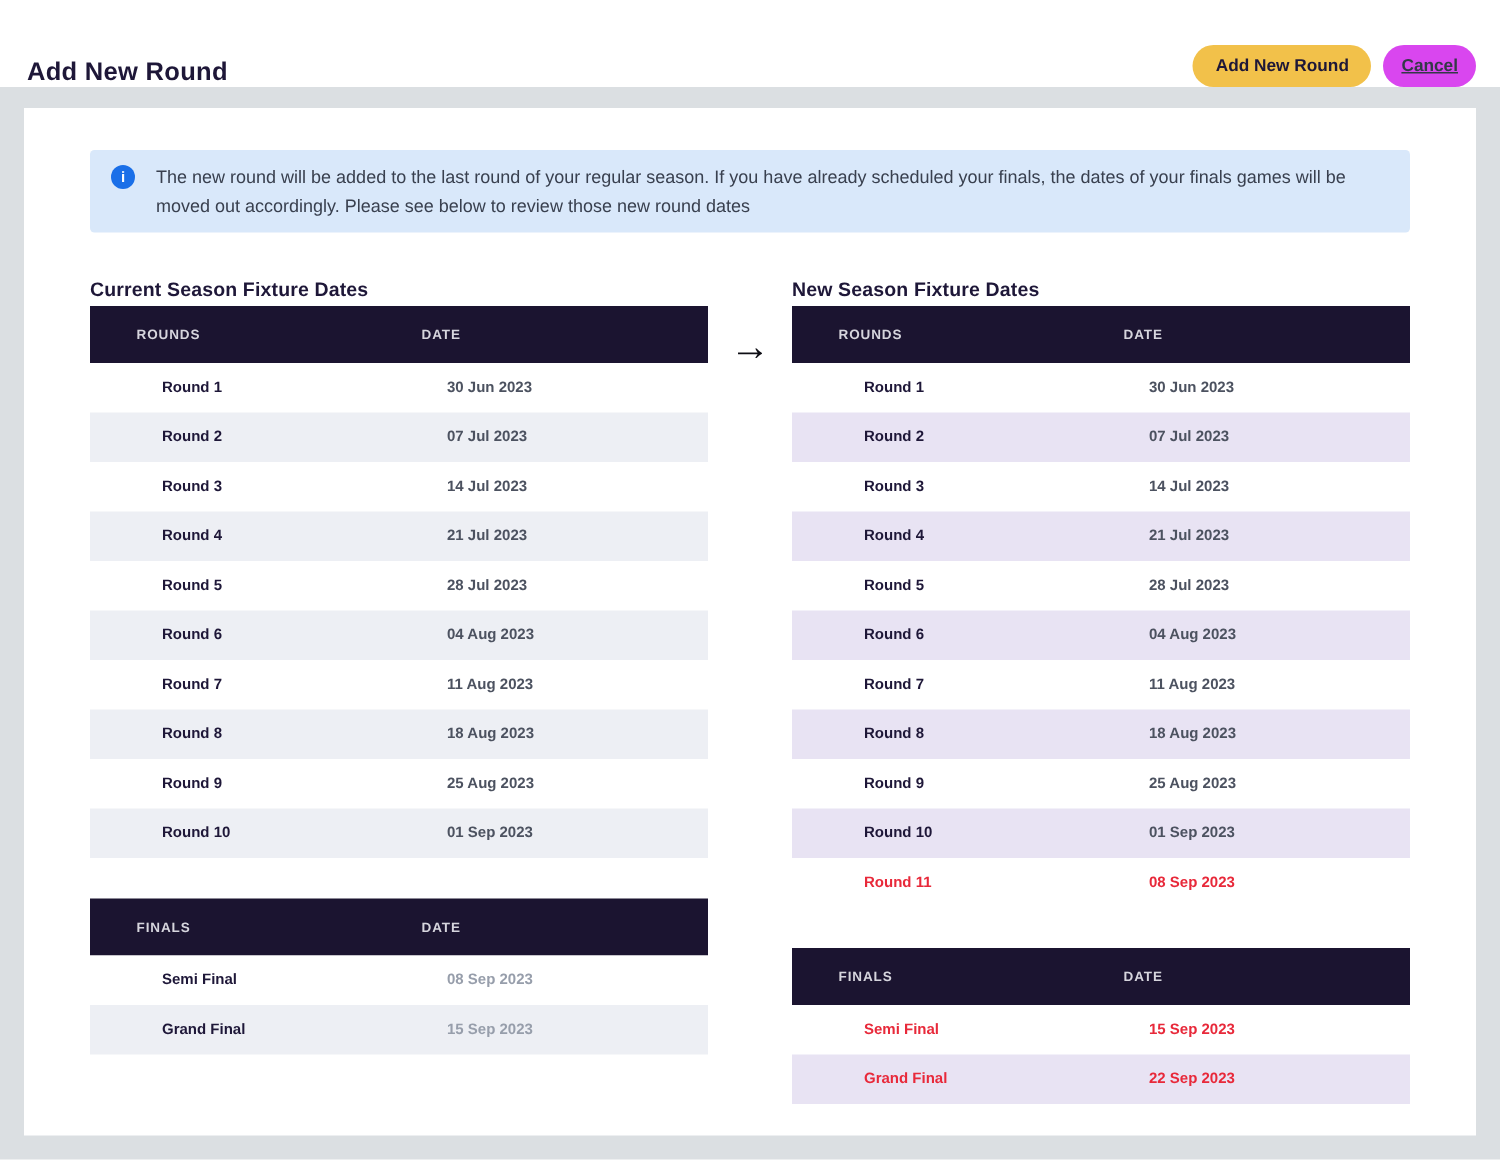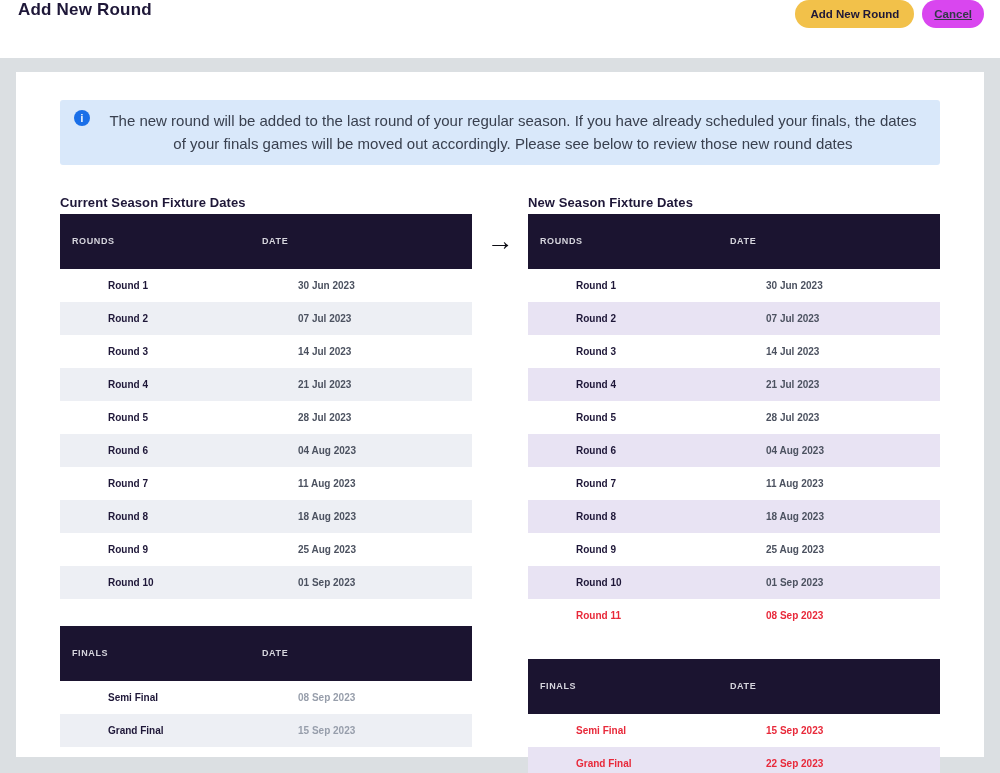--- a/index.html
+++ b/index.html
@@ -8,22 +8,22 @@
     background: #dbdfe2;
     font-family: "Liberation Sans", sans-serif;
     color: #1e1738;
     overflow: hidden;
   }
   
   .topbar {
     height: 58px;
     background: #ffffff;
     display: flex;
-    align-items: flex-start;
-    padding: 0 16px 0 18px;
+    align-items: flex-end;
+    padding: 12px 16px 0 18px;
   }
   .topbar h1 {
     font-size: 17px;
     font-weight: 700;
     color: #1e1738;
     letter-spacing: 0.2px;
   }
   .topbar .actions { margin-left: auto; display: flex; gap: 8px; align-items: center; }
   .btn {
     border: none;
@@ -60,24 +60,23 @@
     border-radius: 50%;
     background: #1a6fe8;
     color: #fff;
     font-size: 10px;
     font-weight: 700;
     display: flex; align-items: center; justify-content: center;
     margin-top: 1px;
     font-style: normal;
   }
   .banner p {
-    font-size: 15px;
+    font-size: 12px;
     line-height: 1.55;
     color: #39404f;
-    text-align: center;
   }
 
   
   .columns { display: flex; margin-top: 30px; }
   .col { width: 412px; }
   .mid {
     width: 56px;
     display: flex;
     justify-content: center;
     align-items: flex-start;
@@ -94,24 +93,24 @@
     font-weight: 700;
     color: #1e1738;
     margin-bottom: 4px;
     letter-spacing: 0.1px;
   }
 
   
   .table { width: 100%; }
   .thead {
     background: #1b1430;
-    height: 55px;
+    height: 38px;
     display: flex;
     align-items: center;
-    padding-left: 12px;
+    padding-left: 31px;
   }
   .thead .cell {
     color: #d6d5dd;
     font-size: 9px;
     font-weight: 600;
     letter-spacing: 0.6px;
   }
   .trow {
     height: 33px;
     display: flex;

